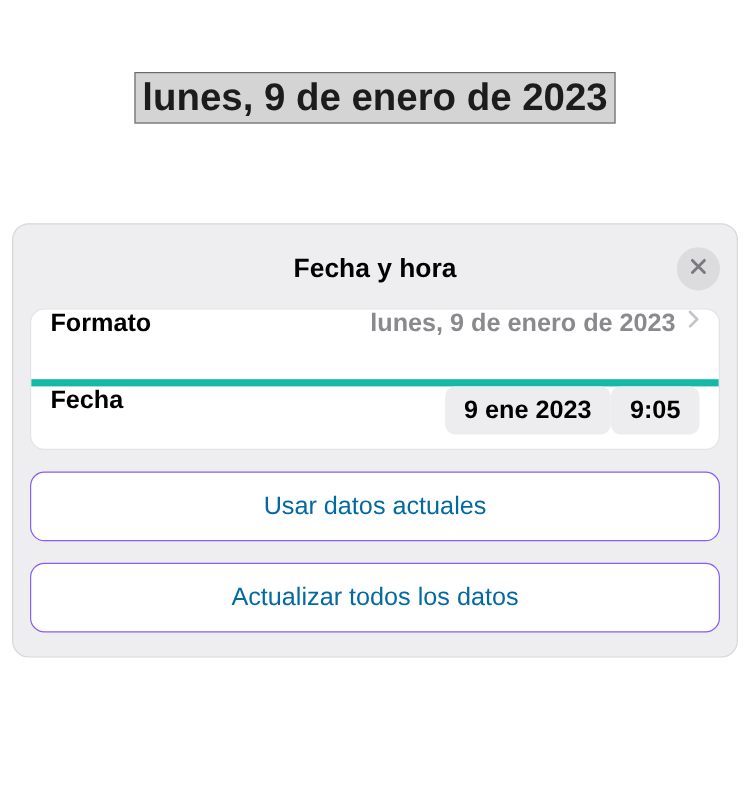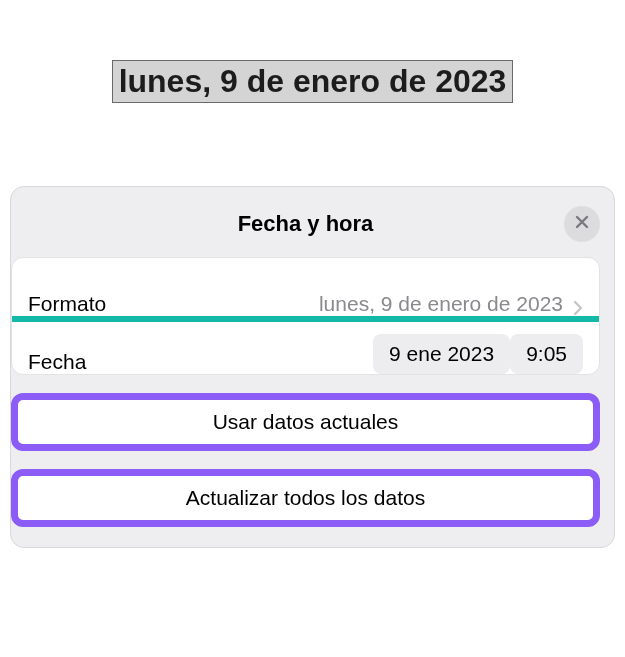--- a/index.html
+++ b/index.html
@@ -29,21 +29,21 @@
       color: #1c1c1c;
     }
     .sheet {
       position: absolute;
       left: 10px;
       right: 10px;
       top: 186px;
       background: #eeeef0;
       border: 1px solid #d8d8dc;
       border-radius: 14px;
-      padding: 14px 14px 20px 0;
+      padding: 14px 14px 20px 14px;
     }
     .sheet-header {
       position: relative;
       display: flex;
       justify-content: center;
       align-items: center;
       height: 46px;
       margin-bottom: 10px;
     }
     .sheet-title {
@@ -70,23 +70,24 @@
       height: 16px;
     }
     .group {
       background: #ffffff;
       border: 1px solid #e3e3e6;
       border-radius: 12px;
       overflow: hidden;
     }
     .row {
       display: flex;
-      align-items: flex-end;
+      align-items: flex-start;
       padding: 0 16px;
       height: 58px;
+      font-weight: bold;
     }
     .row + .row {
       border-top: 6px solid #14b8a6;
     }
     .row-label {
       font-size: 21px;
       color: #000;
       flex: 0 0 auto;
     }
     .row-spacer {
@@ -113,28 +114,28 @@
     .chip {
       background: #ededef;
       border-radius: 8px;
       padding: 8px 16px;
       font-size: 21px;
       color: #000;
       cursor: pointer;
     }
     .button-block {
       background: #ffffff;
-      border: 7px solid #8b5cf6;
+      border: 1px solid #8b5cf6;
       border-radius: 12px;
       height: 58px;
       display: flex;
       align-items: center;
       justify-content: center;
       font-size: 21px;
-      color: #000000;
+      color: #0369a1;
       margin-top: 18px;
       cursor: pointer;
     }
   </style>
 </head>
 <body>
 
 <div class="canvas-area">
   <div class="selected-field">lunes, 9 de enero de 2023</div>
 </div>

